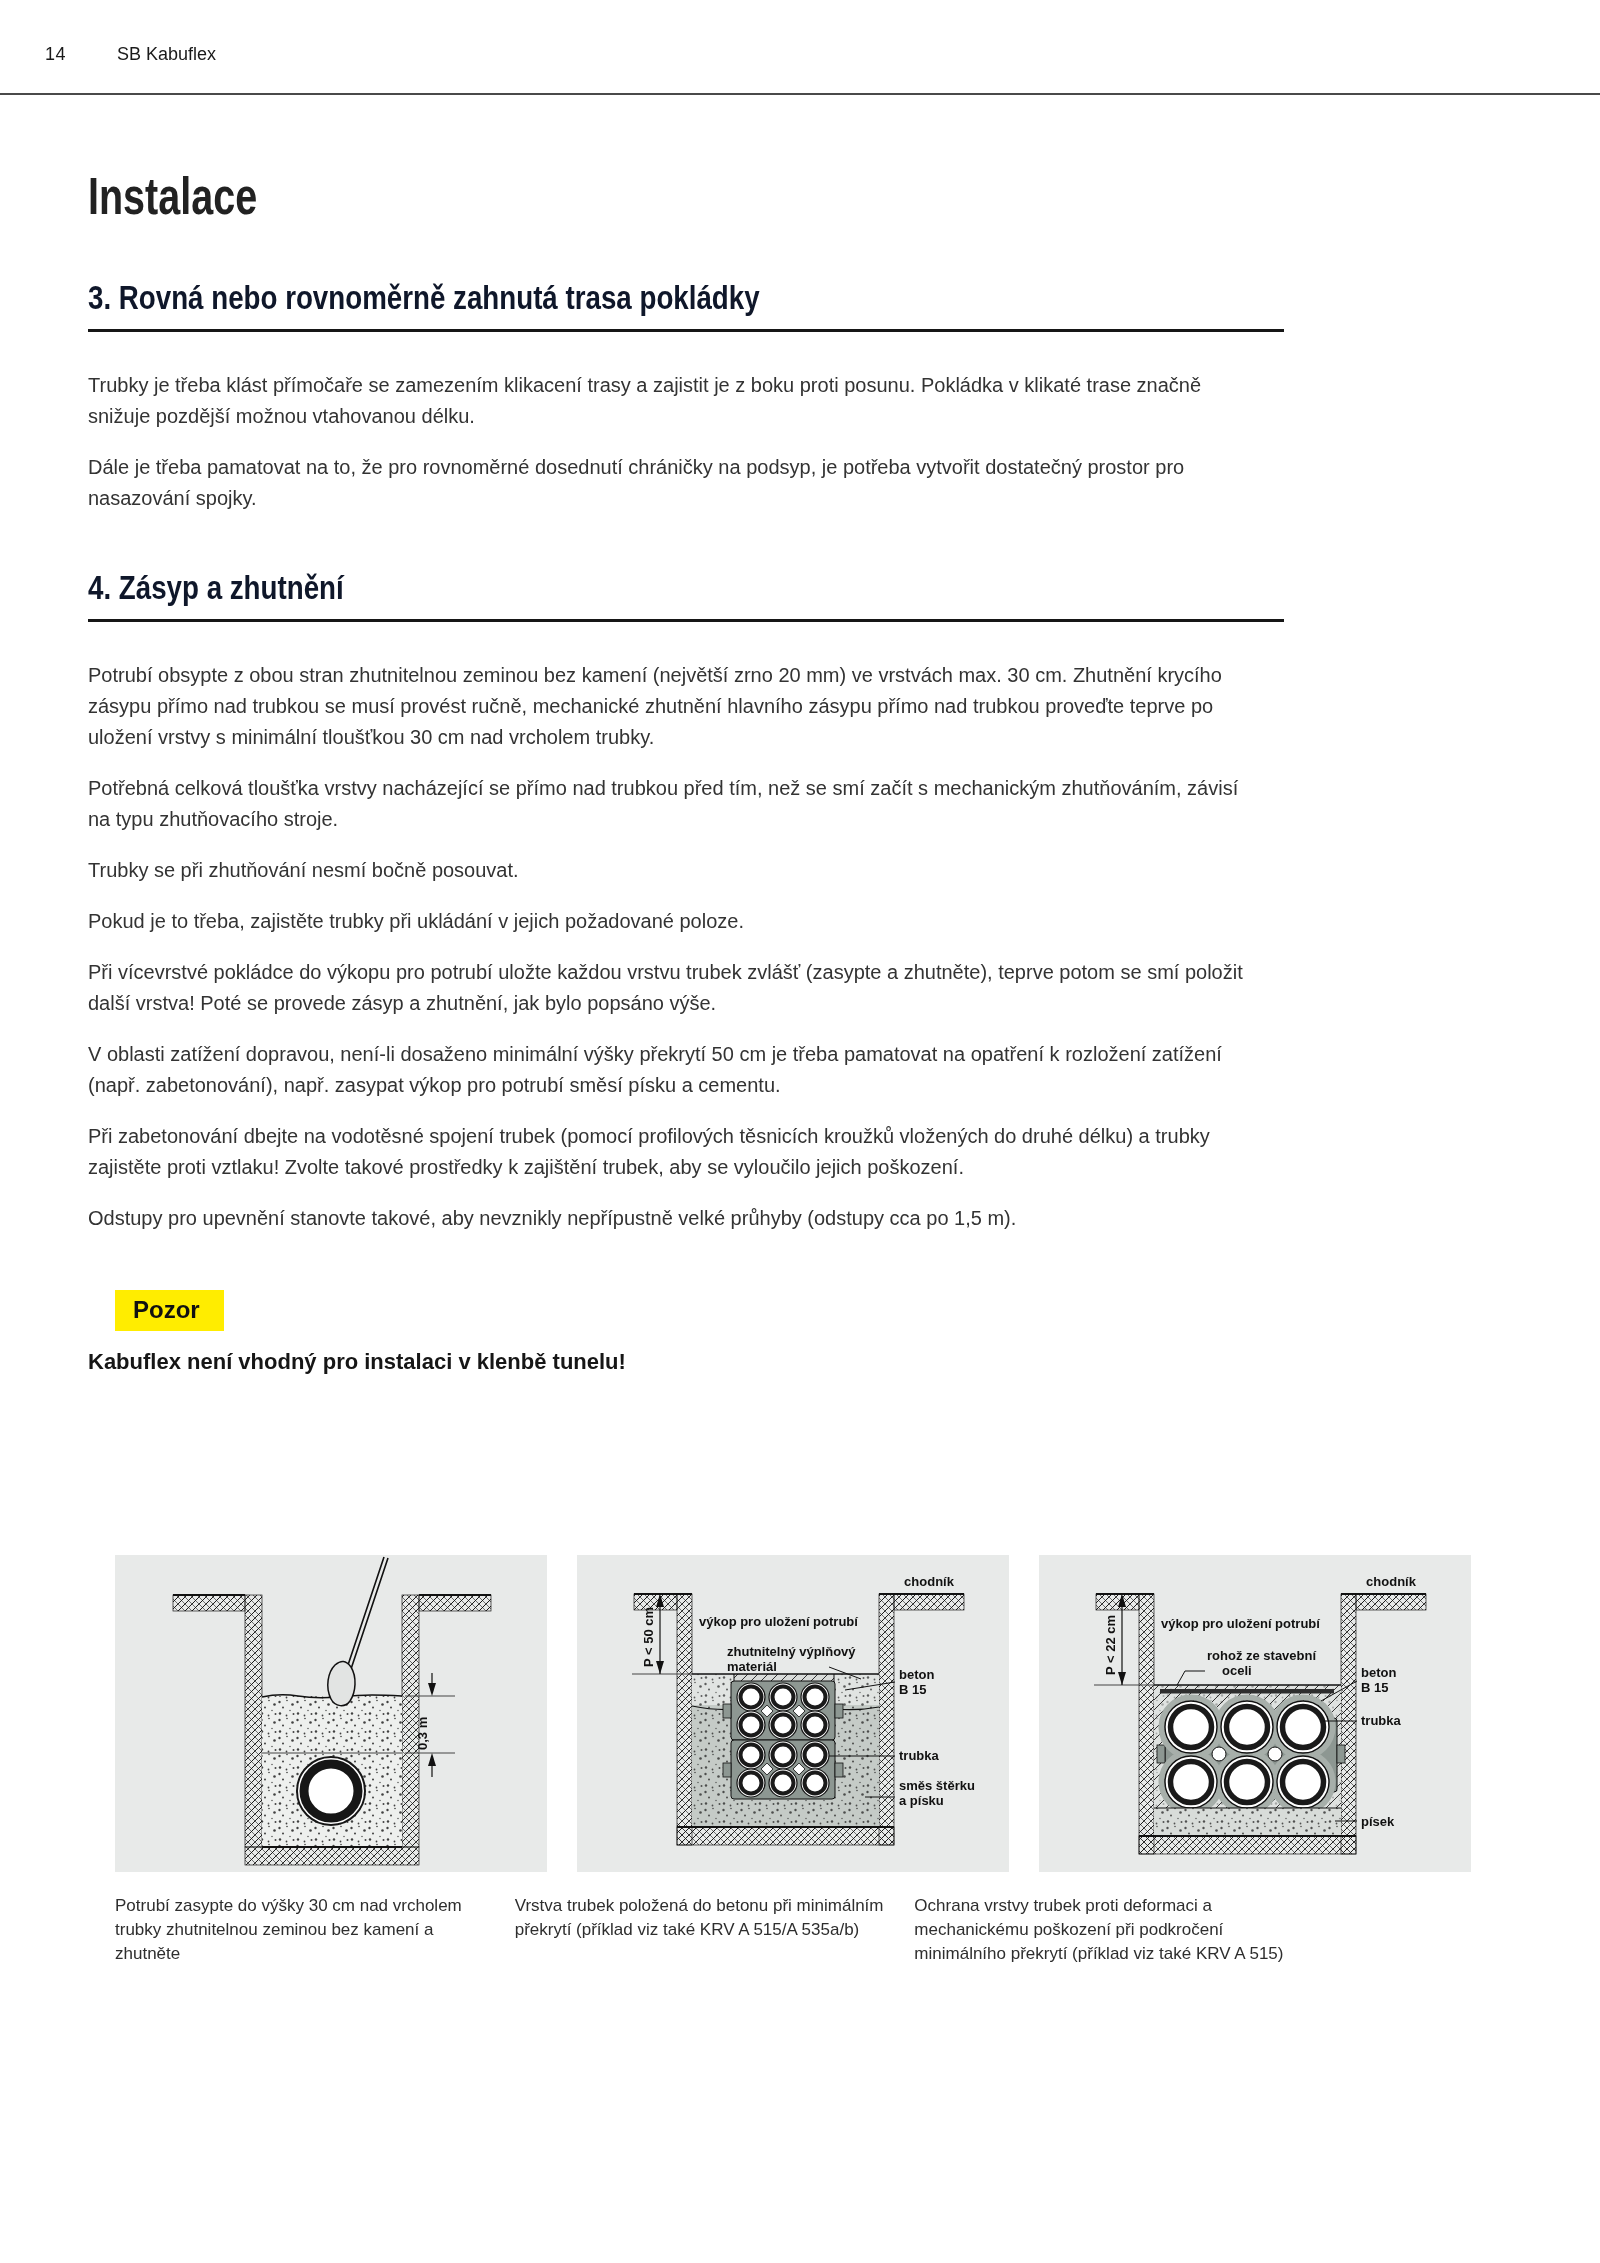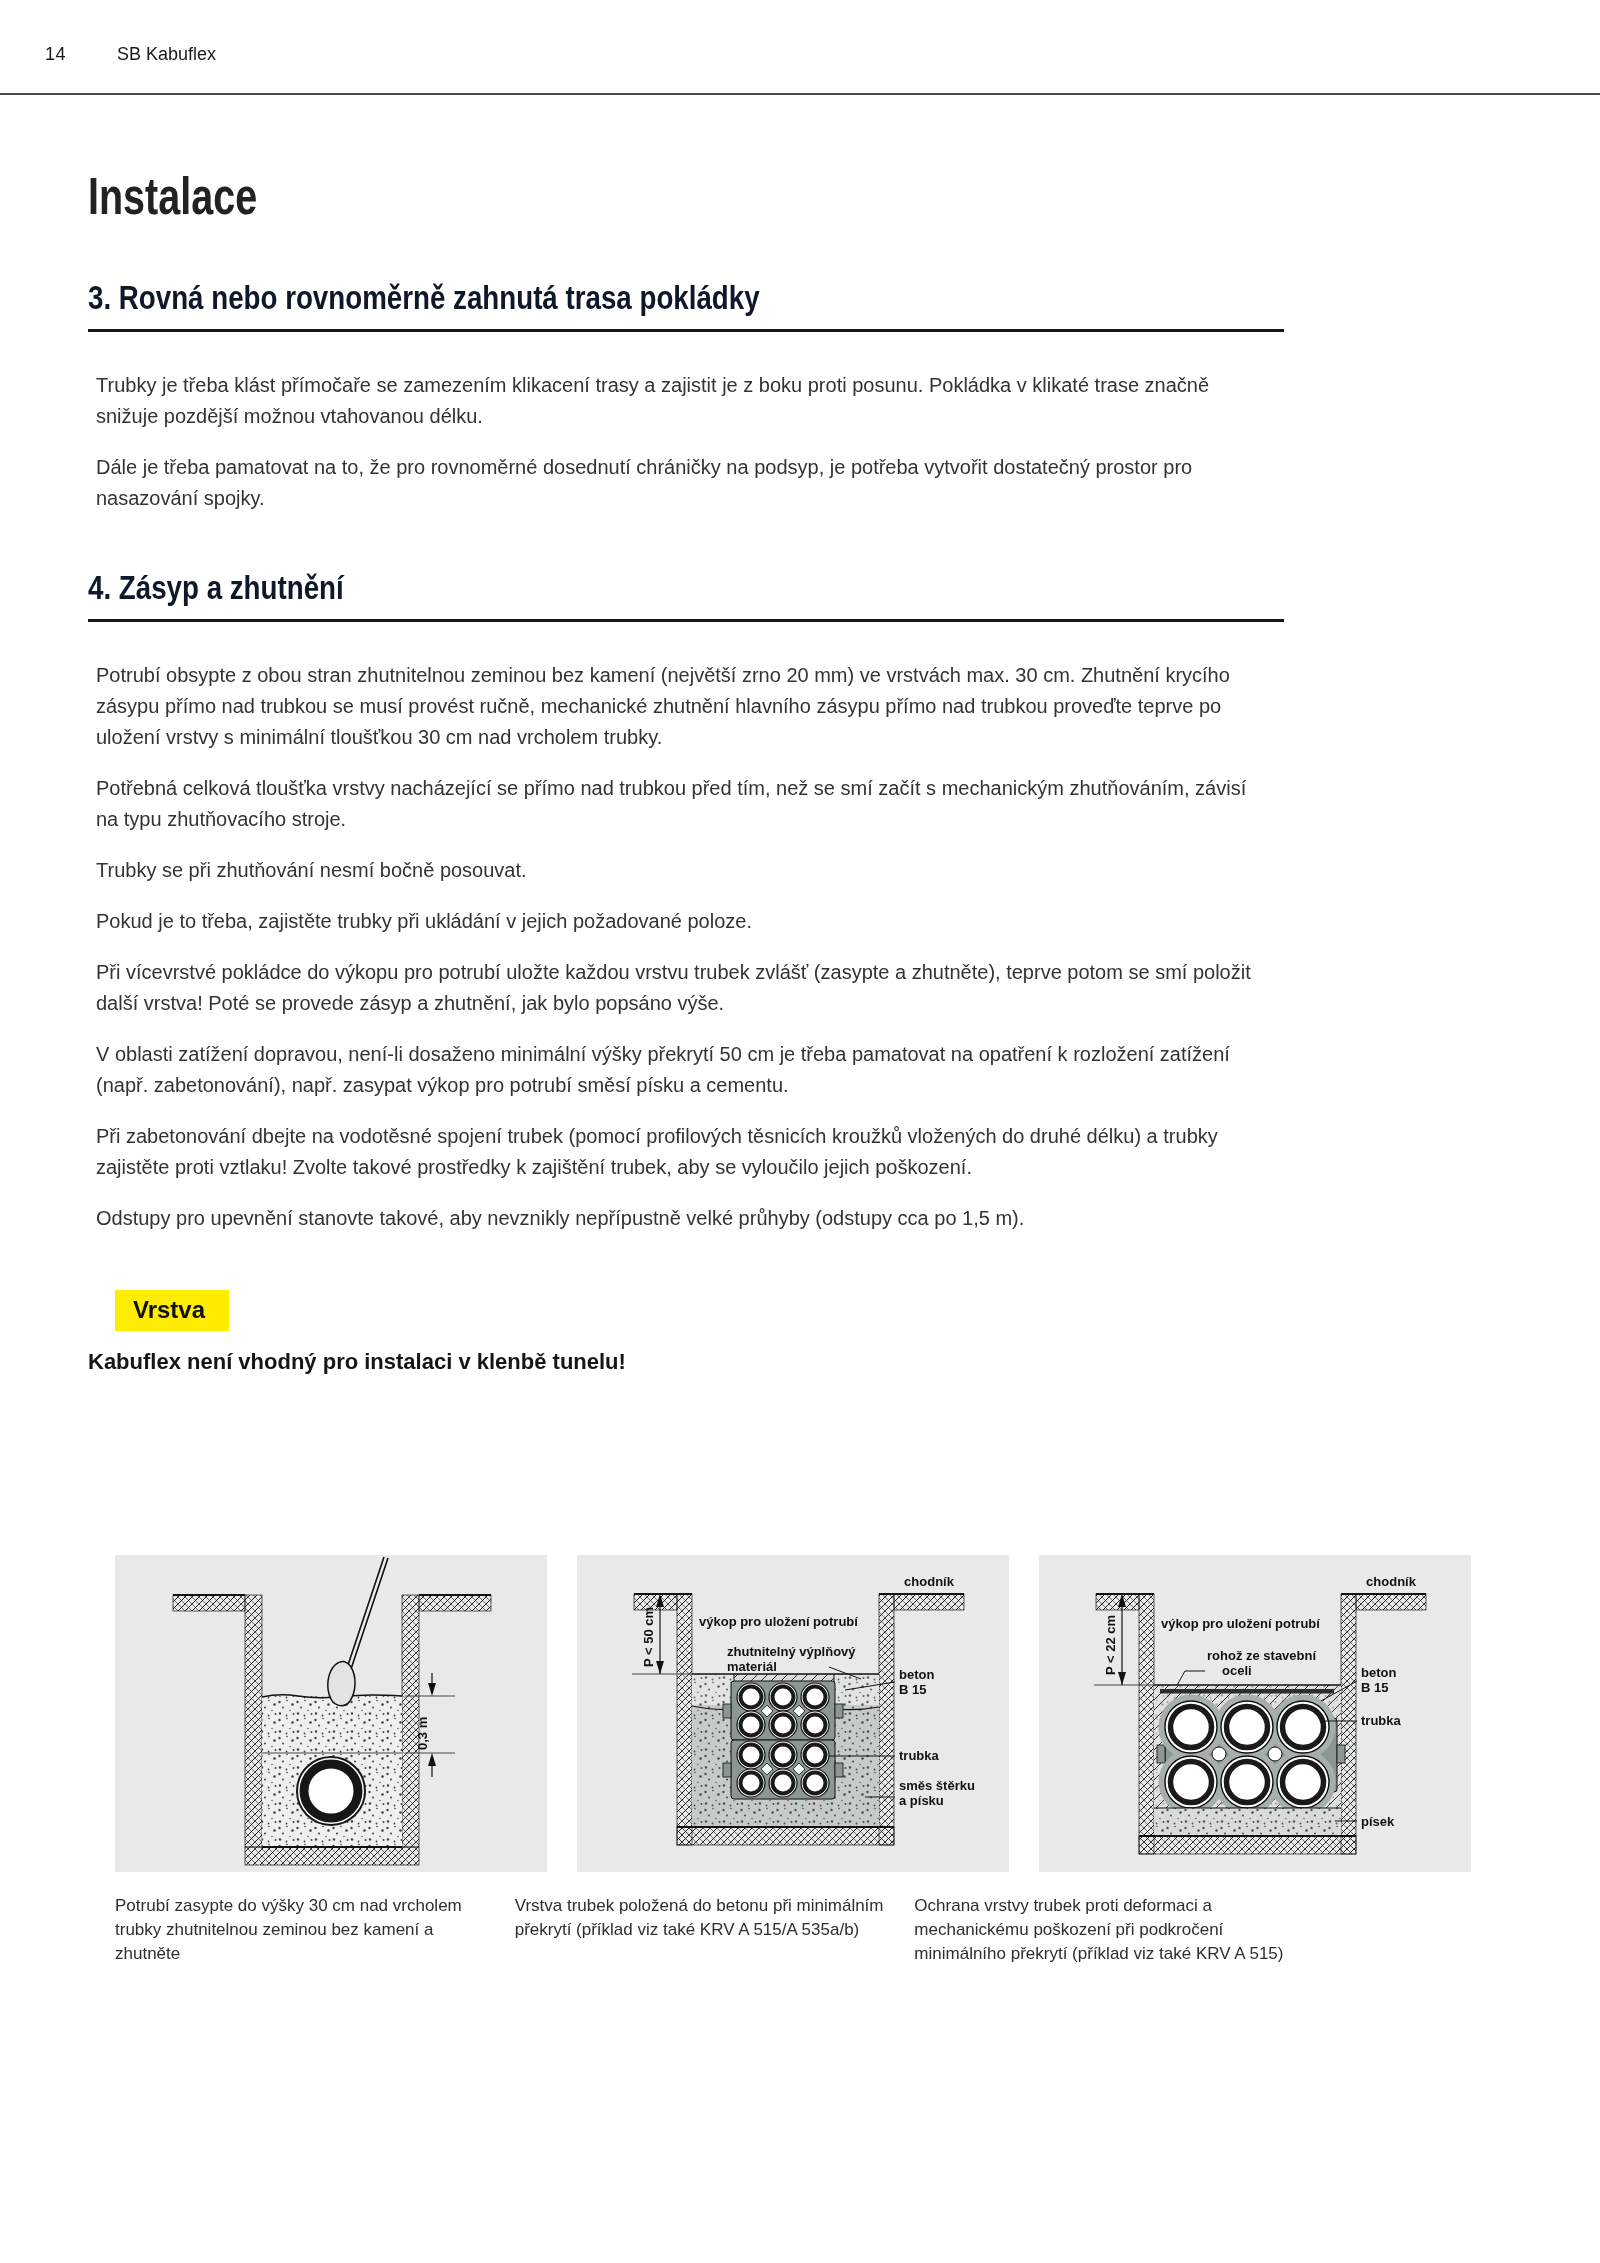--- a/index.html
+++ b/index.html
@@ -21,21 +21,21 @@
   .cond{display:inline-block;transform:scaleX(0.76);transform-origin:0 50%;white-space:nowrap;}
   .cond2{display:inline-block;transform:scaleX(0.84);transform-origin:0 50%;white-space:nowrap;}
   h1{
     margin:74px 0 0 0;font-size:52px;line-height:1.05;font-weight:700;color:#222;
   }
   h2{
     margin:56px 0 0 0;padding:0 0 13px 0;border-bottom:3px solid #161616;
     font-size:33px;line-height:1.1;font-weight:700;color:#0f172a;width:1196px;box-sizing:border-box;
   }
   section p{
-    margin:0 0 20px 8px;font-size:20px;line-height:31px;color:#333;width:1160px;
+    margin:0 0 20px 0;font-size:20px;line-height:31px;color:#333;width:1160px;
   }
   section p.first{margin-top:38px;}
   
   .notice{margin-top:56px;}
   .pozor{
     display:inline-block;margin-left:27px;padding:6px 24px 7px 18px;
     font-size:24px;font-weight:700;color:#111;
   }
   .notice-text{margin:18px 0 0 0;font-size:22px;font-weight:700;color:#161616;}
   
@@ -96,21 +96,21 @@
     <p>Potřebná celková tloušťka vrstvy nacházející se přímo nad trubkou před tím, než se smí začít s mechanickým zhutňováním, závisí na typu zhutňovacího stroje.</p>
     <p>Trubky se při zhutňování nesmí bočně posouvat.</p>
     <p>Pokud je to třeba, zajistěte trubky při ukládání v jejich požadované poloze.</p>
     <p>Při vícevrstvé pokládce do výkopu pro potrubí uložte každou vrstvu trubek zvlášť (zasypte a zhutněte), teprve potom se smí položit další vrstva! Poté se provede zásyp a zhutnění, jak bylo popsáno výše.</p>
     <p>V oblasti zatížení dopravou, není-li dosaženo minimální výšky překrytí 50 cm je třeba pamatovat na opatření k rozložení zatížení (např. zabetonování), např. zasypat výkop pro potrubí směsí písku a cementu.</p>
     <p>Při zabetonování dbejte na vodotěsné spojení trubek (pomocí profilových těsnicích kroužků vložených do druhé délku) a trubky zajistěte proti vztlaku! Zvolte takové prostředky k zajištění trubek, aby se vyloučilo jejich poškození.</p>
     <p>Odstupy pro upevnění stanovte takové, aby nevznikly nepřípustně velké průhyby (odstupy cca po 1,5 m).</p>
   </section>
 
   <div class="notice">
-    <span class="pozor" style="background: rgb(255, 237, 0);">Vrstva</span>
+    <span class="pozor" style="background: rgb(255, 237, 0);">Pozor</span>
     <p class="notice-text">Kabuflex není vhodný pro instalaci v klenbě tunelu!</p>
   </div>
 
   <div class="figures">
 
     <figure>
       <svg viewBox="0 0 432 317" width="432" height="317">
         <rect width="432" height="317" fill="#e8eae9"></rect>
         <g>
           <rect x="58" y="40" width="72" height="16" fill="url(#hatch)" stroke="#1a1a1a" stroke-width="0.7"></rect>

